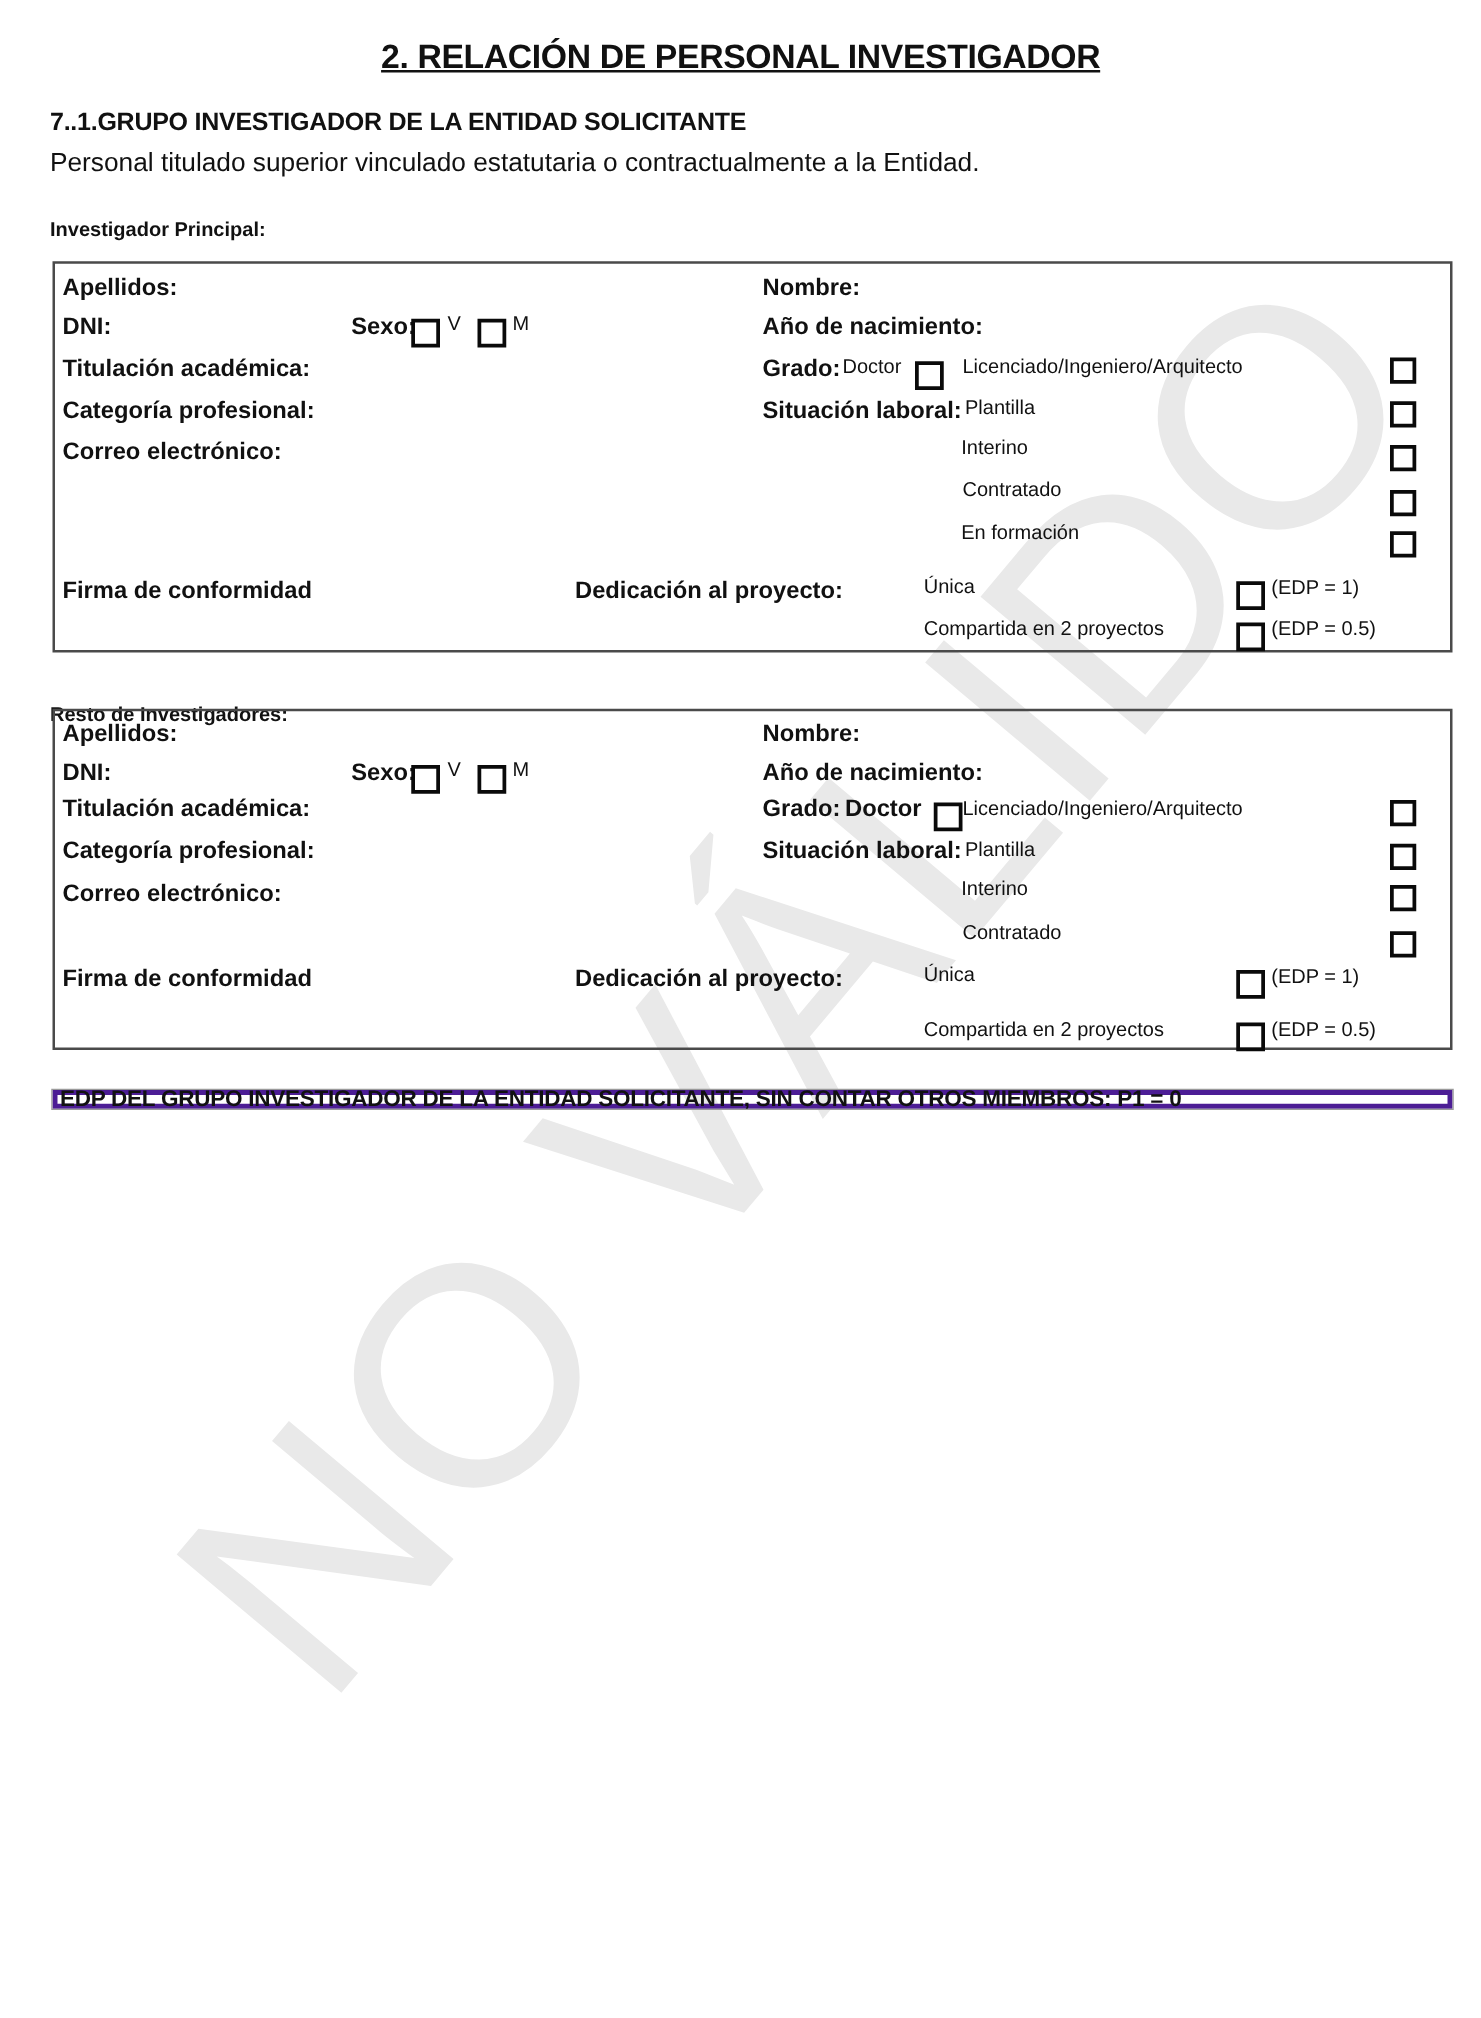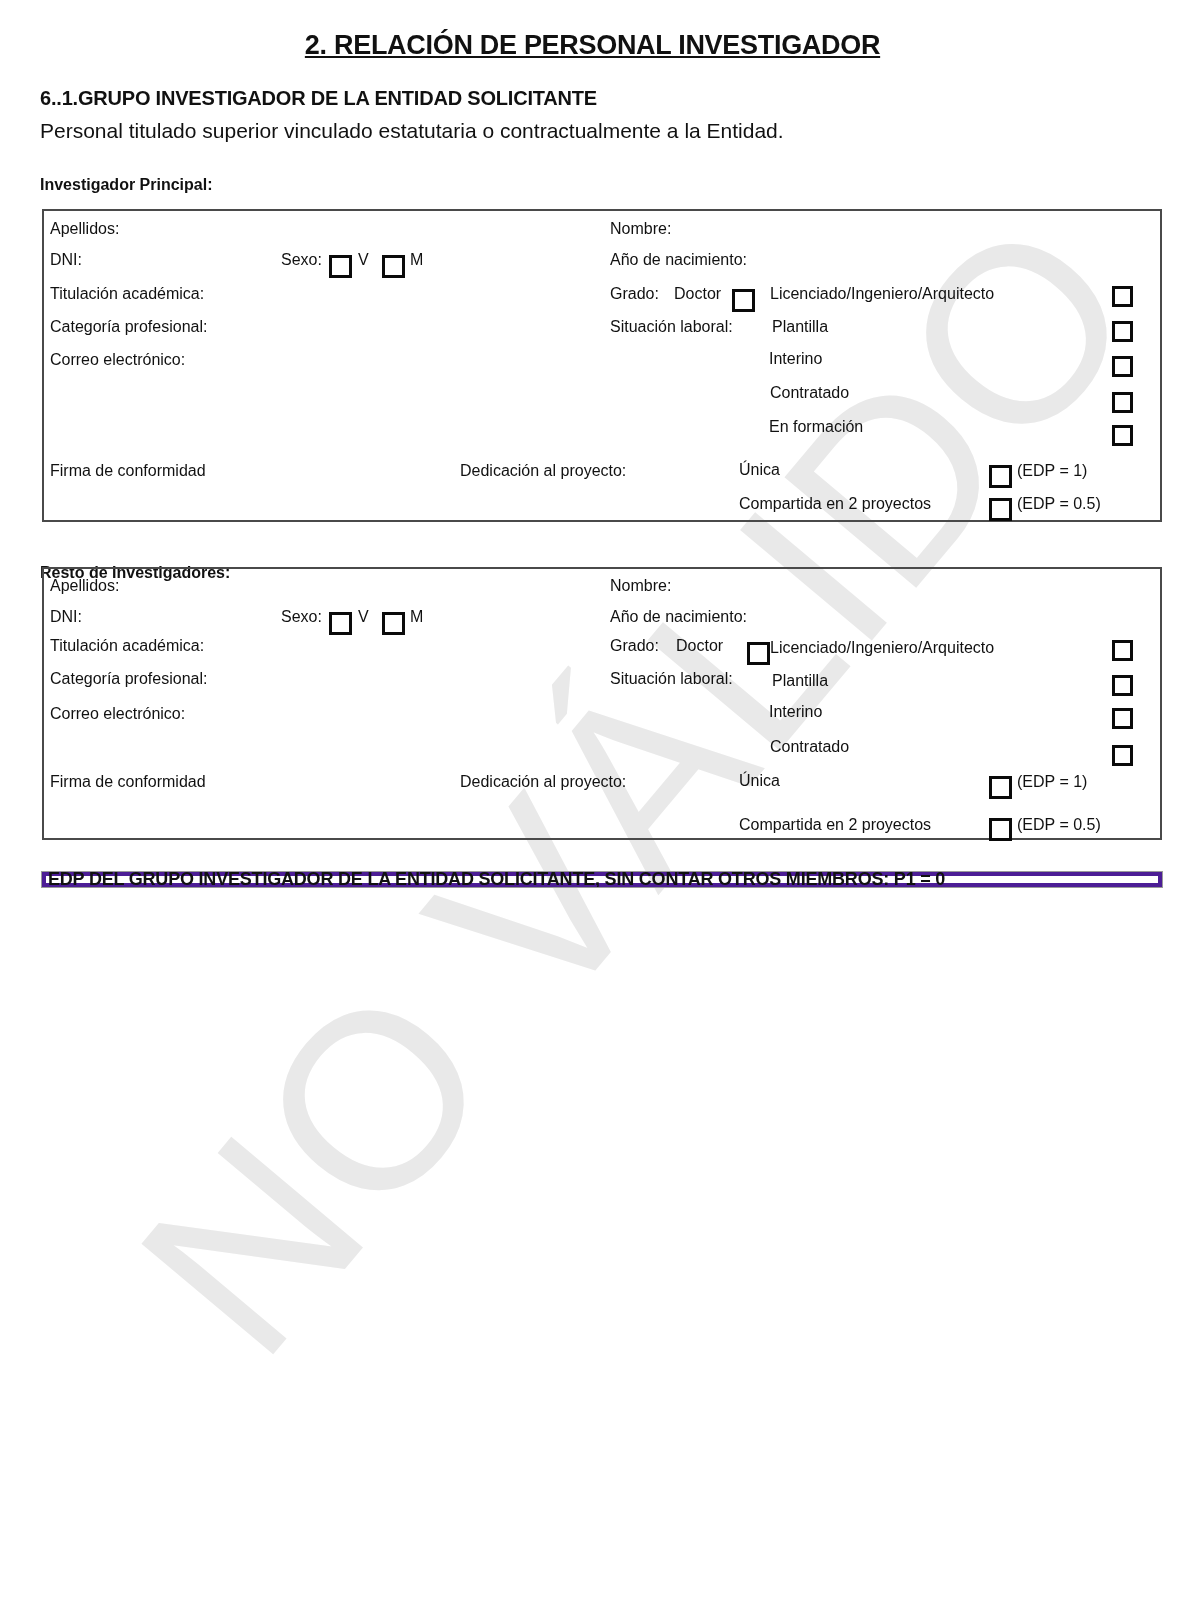--- a/index.html
+++ b/index.html
@@ -40,21 +40,21 @@
     font-size:21px;
   }
   .group-title {
     position:absolute; font-size:16px; font-weight:bold;
   }
   .box {
     position:absolute; left:42px; width:1120px;
     border:2px solid #4a4a4a;
     background:transparent;
   }
-  .lbl { position:absolute; font-size:16px; font-weight:normal; white-space:nowrap; }
+  .lbl { position:absolute; font-size:19px; font-weight:bold; white-space:nowrap; }
   .txt { position:absolute; font-size:16px; font-weight:normal; white-space:nowrap; }
   .cb {
     position:absolute; width:23px; height:23px;
     border:3px solid #0a0a0a; background:transparent;
   }
   .cb.sm { width:21px; height:21px; }
   .edp-bar {
     position:absolute; left:42px; top:872px; width:1120px; height:15px;
     border:4px solid #4c1d95;
     outline:1px solid #9a9a9a;
@@ -70,21 +70,21 @@
 <body>
 
 <div class="page">
 
   <div class="watermark">NO VÁLIDO</div>
 
   <div class="content">
 
     <div class="doc-title">2. RELACIÓN DE PERSONAL INVESTIGADOR</div>
 
-    <div class="section-heading">6..1.GRUPO INVESTIGADOR DE LA ENTIDAD SOLICITANTE</div>
+    <div class="section-heading">7..1.GRUPO INVESTIGADOR DE LA ENTIDAD SOLICITANTE</div>
 
     <div class="section-desc">Personal titulado superior vinculado estatutaria o contractualmente a la Entidad.</div>
 
     <div class="group-title" style="left:40px; top:176px;">Investigador Principal:</div>
 
     <div class="box" style="top:209px; height:313px;">
 
       <div class="lbl" style="left:6px; top:9px;">Apellidos:</div>
       <div class="lbl" style="left:566px; top:9px;">Nombre:</div>
 

